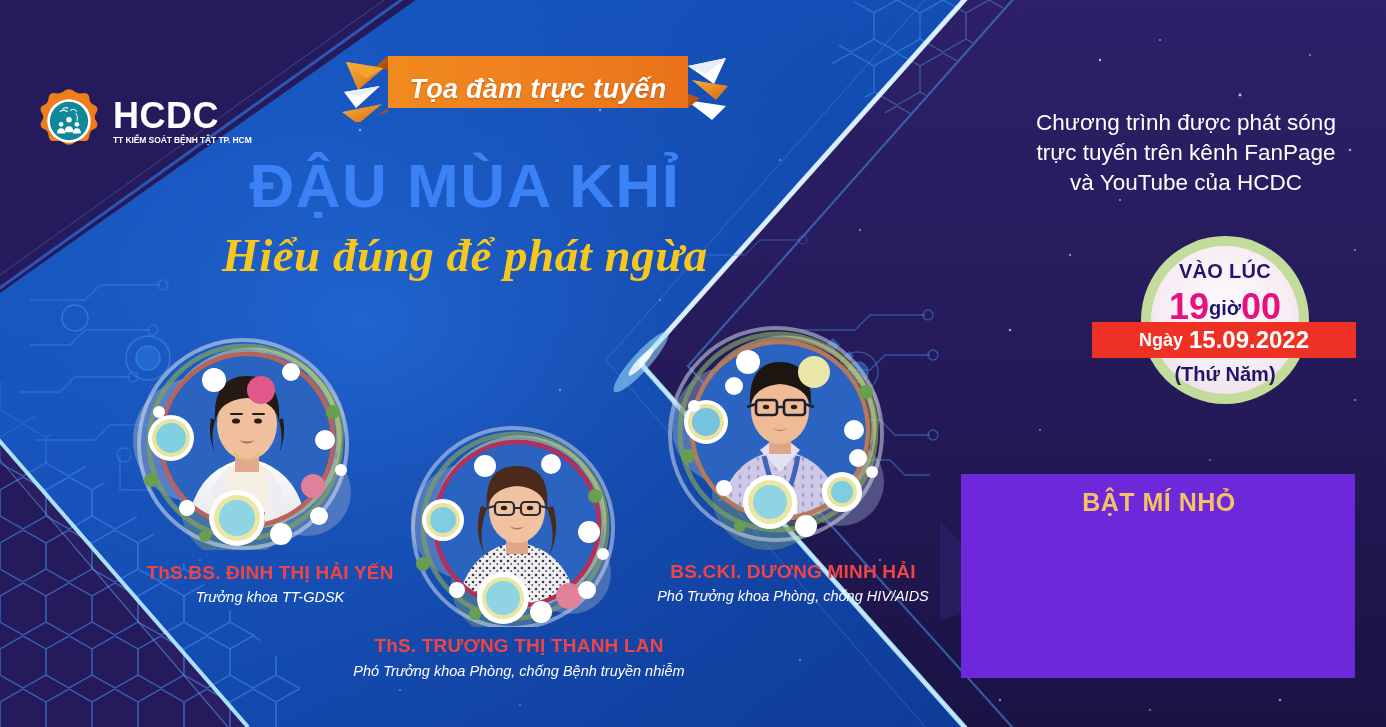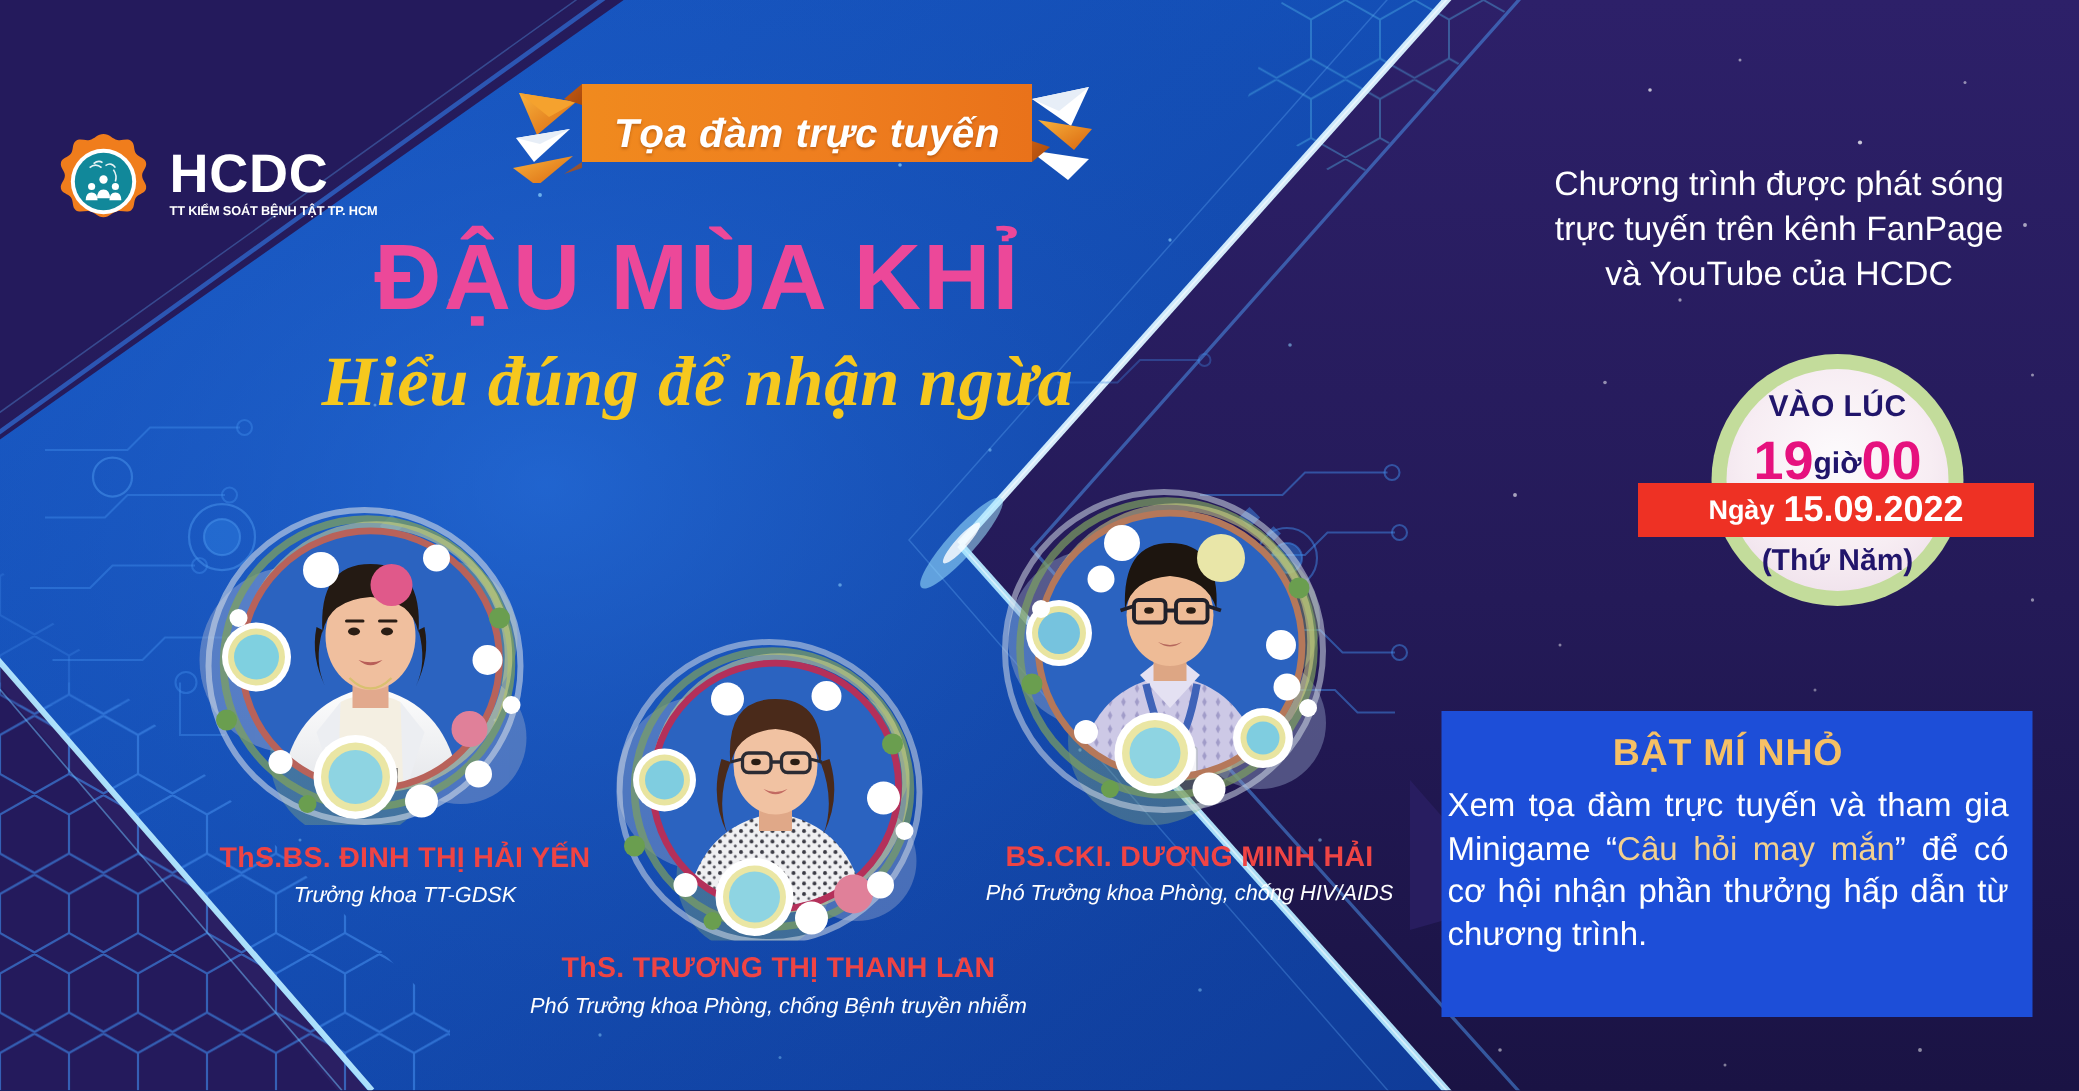--- a/index.html
+++ b/index.html
@@ -51,21 +51,21 @@
     color: #ffffff; font-size: 27px; font-weight: bold;
     font-style: italic; letter-spacing: 0.3px;
     text-shadow: 0 1px 2px rgba(120,50,0,.4);
     z-index: 3;
   }
 
   
   .title-main {
     position: absolute; left: 0; top: 150px; width: 930px;
     text-align: center; z-index: 25;
-    color: #ec4899;
+    color: #3b82f6;
     font-size: 62px; font-weight: bold;
     letter-spacing: 1.5px;
     font-family: "Liberation Sans", sans-serif;
   }
   .title-sub {
     position: absolute; left: 0; top: 228px; width: 930px;
     text-align: center; z-index: 25;
     color: #f6c81e;
     font-size: 47px; font-style: italic; font-weight: bold;
     font-family: "Liberation Serif", serif;
@@ -126,23 +126,23 @@
     color: #ffffff; font-size: 18px; font-weight: bold; margin-right: 6px;
   }
   .badge-date-bar .d-num {
     color: #ffffff; font-size: 24px; font-weight: bold;
   }
 
   
   .tipbox {
     position: absolute; left: 961px; top: 474px;
     width: 394px; height: 204px;
-    background: #1d4ed8;
+    background: #6d28d9;
     z-index: 26;
-    padding: 14px 16px 10px 4px;
+    padding: 14px 16px 10px 18px;
   }
   .tipbox-title {
     text-align: center; color: #f6c065;
     font-size: 25px; font-weight: bold; letter-spacing: .5px;
     margin-bottom: 6px;
   }
   .tipbox-body {
     color: #ffffff; font-size: 22px; line-height: 1.3;
     text-align: justify;
   }
@@ -441,21 +441,21 @@
       <polygon points="52,6 352,6 352,58 52,58" fill="url(#gOr)"></polygon>
 
       <polygon points="52,6 40,16 52,20" fill="url(#gOrDark)"></polygon>
       <polygon points="352,58 364,48 352,44" fill="url(#gOrDark)"></polygon>
       <polygon points="52,58 40,66 52,62" fill="url(#gOrDark)" opacity=".8"></polygon>
     </svg>
     <div class="ribbon-label">Tọa đàm trực tuyến</div>
   </div>
 
   <div class="title-main">ĐẬU MÙA KHỈ</div>
-  <div class="title-sub">Hiểu đúng để nhận ngừa</div>
+  <div class="title-sub">Hiểu đúng để phát ngừa</div>
 
   <div class="broadcast">
     <div>Chương trình được phát sóng</div>
     <div>trực tuyến trên kênh FanPage</div>
     <div>và YouTube của HCDC</div>
   </div>
 
   <div class="badge">
     <div class="badge-ring"></div>
     <div class="badge-inner"></div>
@@ -465,21 +465,20 @@
     </div>
     <div class="badge-day">(Thứ Năm)</div>
   </div>
   <div class="badge-date-bar">
     <span class="d-pre">Ngày</span>
     <span class="d-num">15.09.2022</span>
   </div>
 
   <div class="tipbox">
     <div class="tipbox-title">BẬT MÍ NHỎ</div>
-    <div class="tipbox-body"><span>Xem tọa đàm trực tuyến và tham gia Minigame “</span><span class="hl">Câu hỏi may mắn</span><span>” để có cơ hội nhận phần thưởng hấp dẫn từ chương trình.</span></div>
   </div>
 
   <div class="speaker sp1">
     <svg class="sp-photo" width="390" height="230" viewBox="0 0 390 230" style="left:0;top:-10px;">
       <defs>
         <clipPath id="pc1">
             <circle cx="172" cy="120" r="86"></circle>
           </clipPath>
         <linearGradient id="coat1" x1="0" y1="0" x2="0" y2="1">
           <stop offset="0%" stop-color="#fdfdfd"></stop>

